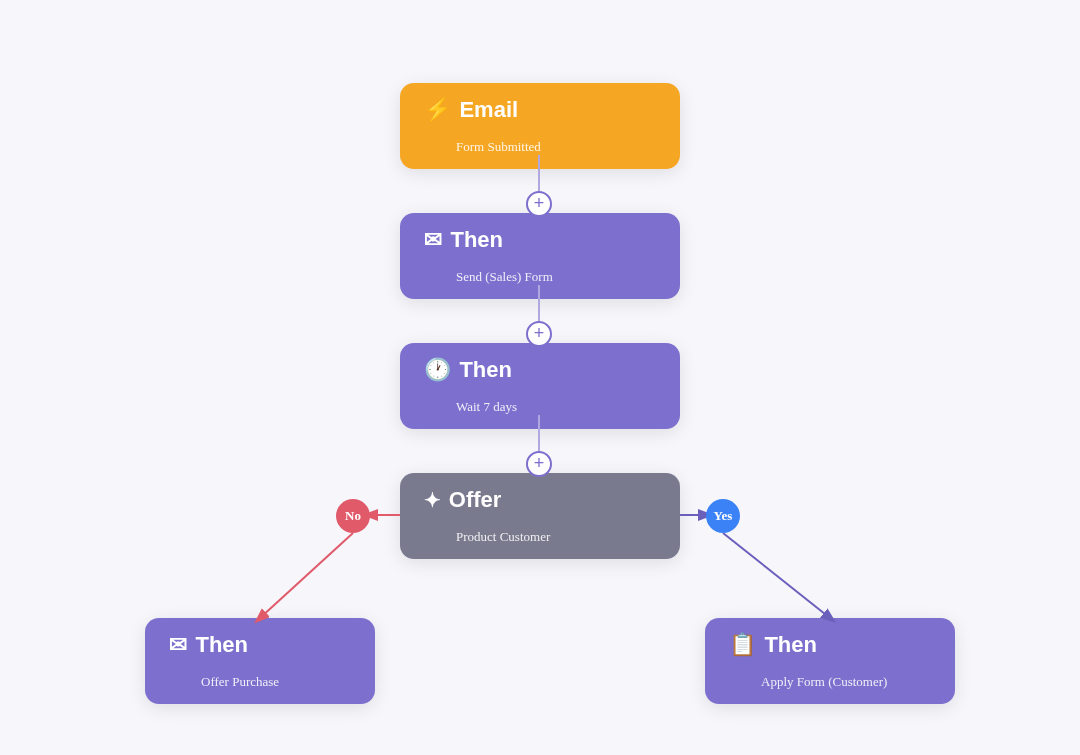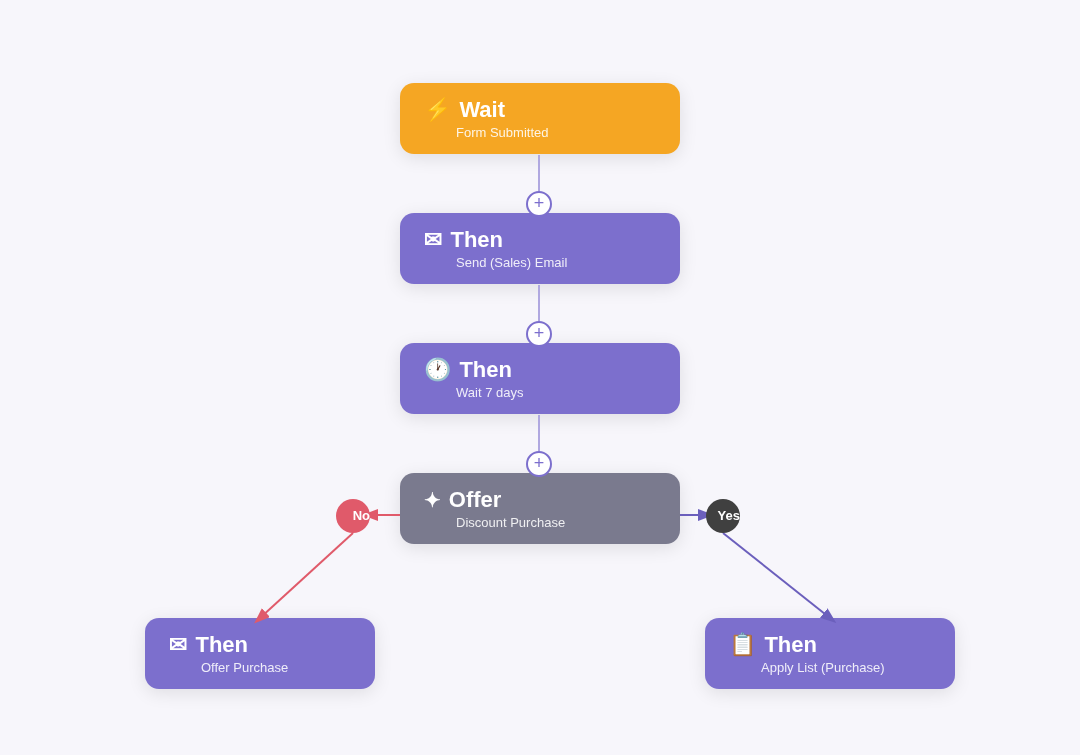--- a/index.html
+++ b/index.html
@@ -39,22 +39,23 @@
       font-weight: 700;
       color: #fff;
       display: flex;
       align-items: center;
       gap: 8px;
     }
 
     .node-subtitle {
       font-size: 13px;
       color: rgba(255,255,255,0.88);
-      margin-top: 2px;
+      margin-top: 16px;
       margin-left: 32px;
+      font-family: Liberation Serif, serif;
     }
 
     .node-when {
       background: #F5A623;
       left: 310px;
       top: 55px;
       width: 280px;
     }
 
     .node-send-email {
@@ -124,35 +125,36 @@
     }
 
     
     .badge {
       position: absolute;
       border-radius: 50%;
       width: 34px;
       height: 34px;
       display: flex;
       align-items: center;
-      justify-content: flex-end;
+      justify-content: center;
       font-size: 13px;
       font-weight: 700;
       color: #fff;
       z-index: 10;
+      font-family: Liberation Serif, serif;
     }
 
     .badge-no {
       background: #e05a6a;
       left: 246px;
       top: 471px;
     }
 
     .badge-yes {
-      background: #404040;
+      background: #3b82f6;
       left: 616px;
       top: 471px;
     }
   </style>
 </head>
 <body>
 
 <div class="canvas">
 
   <svg class="lines">
@@ -183,35 +185,35 @@
       </marker>
       <marker id="arrowPurple" markerWidth="8" markerHeight="8" refX="4" refY="3" orient="auto">
         <path d="M0,0 L0,6 L8,3 z" fill="#6b5fbc"></path>
       </marker>
     </defs>
   </svg>
 
   <div class="node node-when">
     <div class="node-title">
       <span>⚡</span>
-      <span>Wait</span>
+      <span>Email</span>
     </div>
     <div class="node-subtitle">Form Submitted</div>
   </div>
 
   <div class="connector conn-1">
     <span>+</span>
   </div>
 
   <div class="node node-send-email">
     <div class="node-title">
       <span>✉</span>
       <span>Then</span>
     </div>
-    <div class="node-subtitle">Send (Sales) Email</div>
+    <div class="node-subtitle">Send (Sales) Form</div>
   </div>
 
   <div class="connector conn-2">
     <span>+</span>
   </div>
 
   <div class="node node-wait">
     <div class="node-title">
       <span>🕐</span>
       <span>Then</span>
@@ -221,21 +223,21 @@
 
   <div class="connector conn-3">
     <span>+</span>
   </div>
 
   <div class="node node-check">
     <div class="node-title">
       <span style="font-size:20px;">✦</span>
       <span>Offer</span>
     </div>
-    <div class="node-subtitle">Discount Purchase</div>
+    <div class="node-subtitle">Product Customer</div>
   </div>
 
   <div class="badge badge-no">
     <span>No</span>
   </div>
 
   <div class="badge badge-yes">
     <span>Yes</span>
   </div>
 
@@ -245,16 +247,16 @@
       <span>Then</span>
     </div>
     <div class="node-subtitle">Offer Purchase</div>
   </div>
 
   <div class="node node-apply">
     <div class="node-title">
       <span>📋</span>
       <span>Then</span>
     </div>
-    <div class="node-subtitle">Apply List (Purchase)</div>
+    <div class="node-subtitle">Apply Form (Customer)</div>
   </div>
 
 </div>
 
 </body></html>

